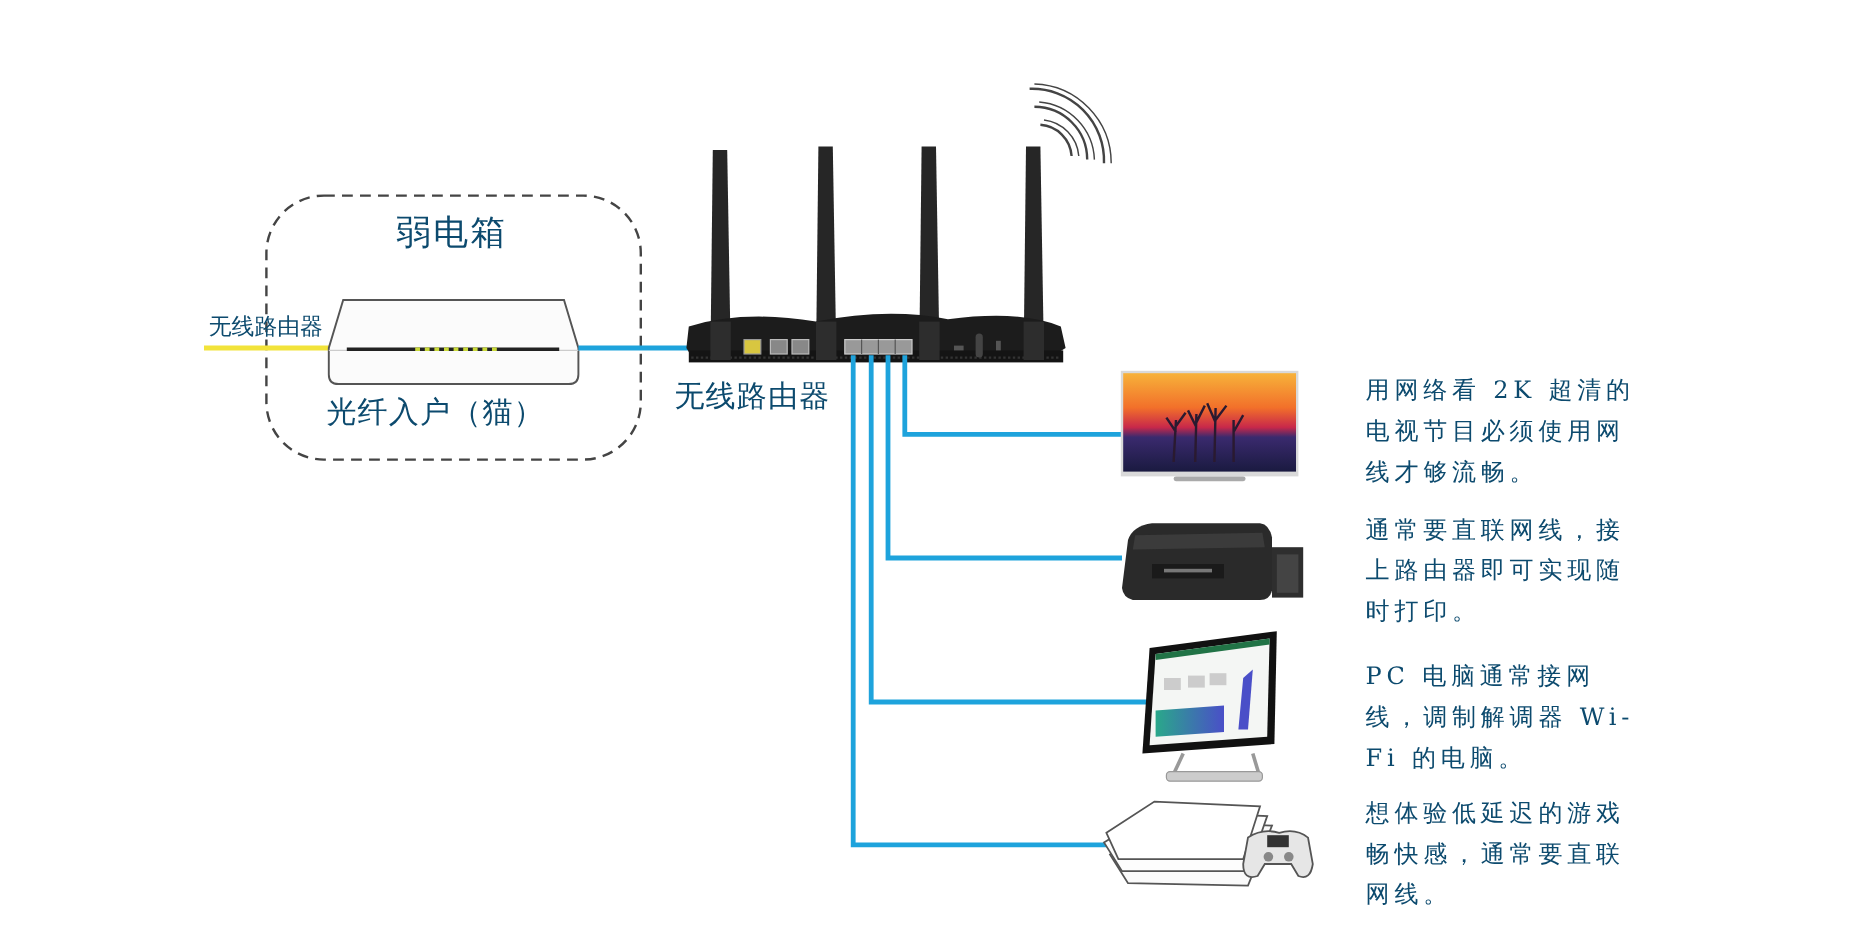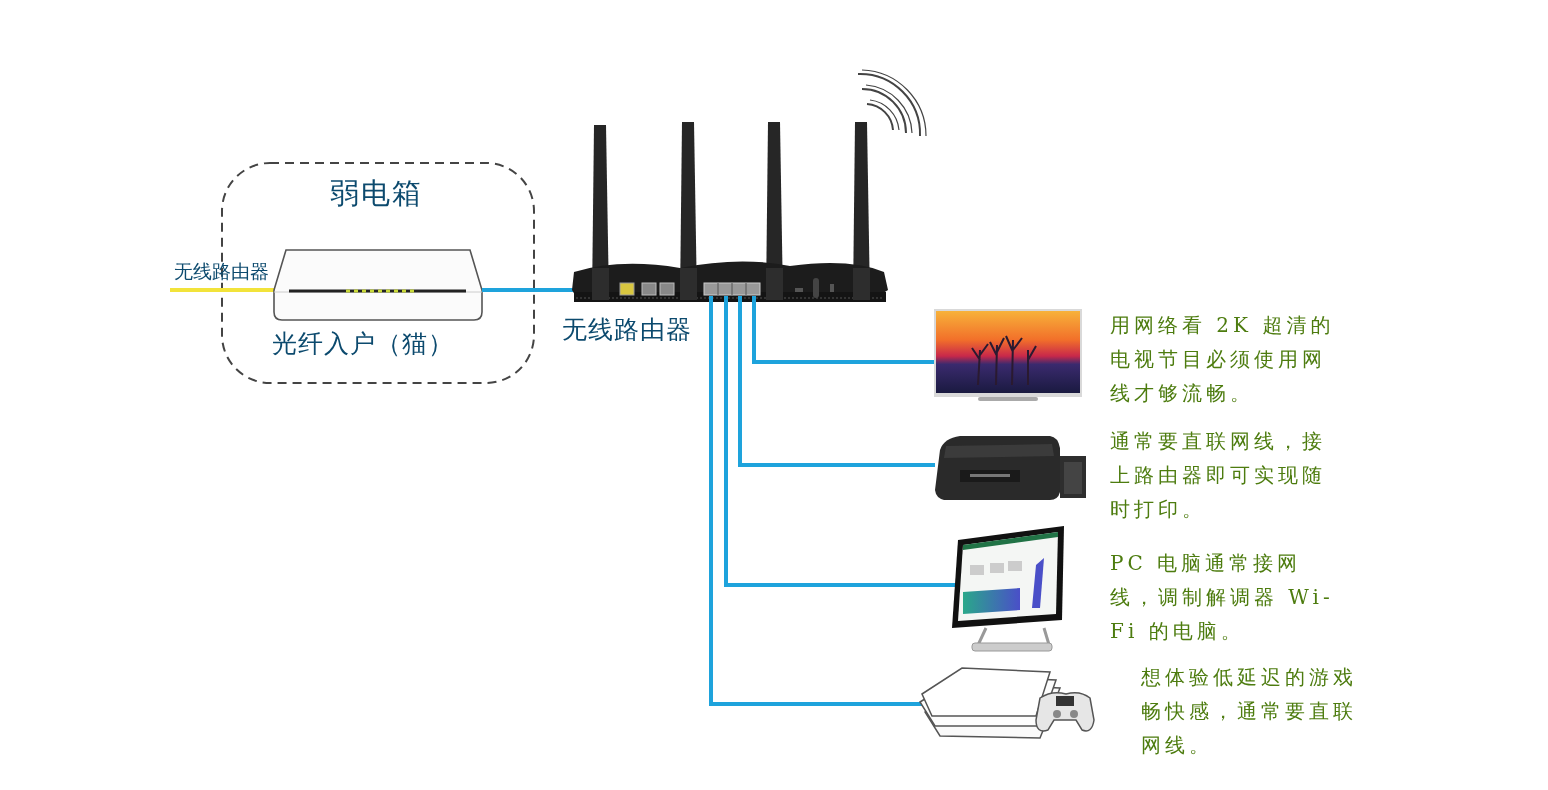--- a/index.html
+++ b/index.html
@@ -4,23 +4,23 @@
 <style>
   html, body { margin: 0; padding: 0; background: #ffffff; }
   body { width: 1548px; height: 790px; position: relative; overflow: hidden;
          font-family: "DejaVu Serif", "Liberation Serif", serif; color: #333; }
   svg.diagram { position: absolute; left: 0; top: 0; }
   .label { position: absolute; white-space: nowrap; color: #0c4a6e; }
   .box-title { left: 330px; top: 174px; font-size: 29px; letter-spacing: 2px; }
   .fiber-label { left: 174px; top: 259px; font-size: 19px; }
   .modem-label { left: 272px; top: 327px; font-size: 25px; letter-spacing: 1px; }
   .router-label { left: 562px; top: 313px; font-size: 25px; letter-spacing: 1px; }
-  .desc { position: absolute; left: 1110px; width: 225px; font-size: 20px; line-height: 34px;
-          color: #4d7c0f; letter-spacing: 4px; white-space: normal; }
-  .d0 { top: 308px; } .d1 { top: 424px; } .d2 { top: 546px; } .d3 { top: 660px; margin-left: 31px; }
+  .desc { position: absolute; left: 1138px; width: 225px; font-size: 20px; line-height: 34px;
+          color: #0c4a6e; letter-spacing: 4px; white-space: normal; }
+  .d0 { top: 308px; } .d1 { top: 424px; } .d2 { top: 546px; } .d3 { top: 660px; }
 </style>
 </head>
 <body>
 
 <svg class="diagram" width="1548" height="790" viewBox="0 0 1548 790">
   <defs>
     <linearGradient id="tvScreen" x1="0" y1="0" x2="0" y2="1">
       <stop offset="0" stop-color="#f7b23a"></stop>
       <stop offset="0.35" stop-color="#f2702a"></stop>
       <stop offset="0.55" stop-color="#c8284a"></stop>

